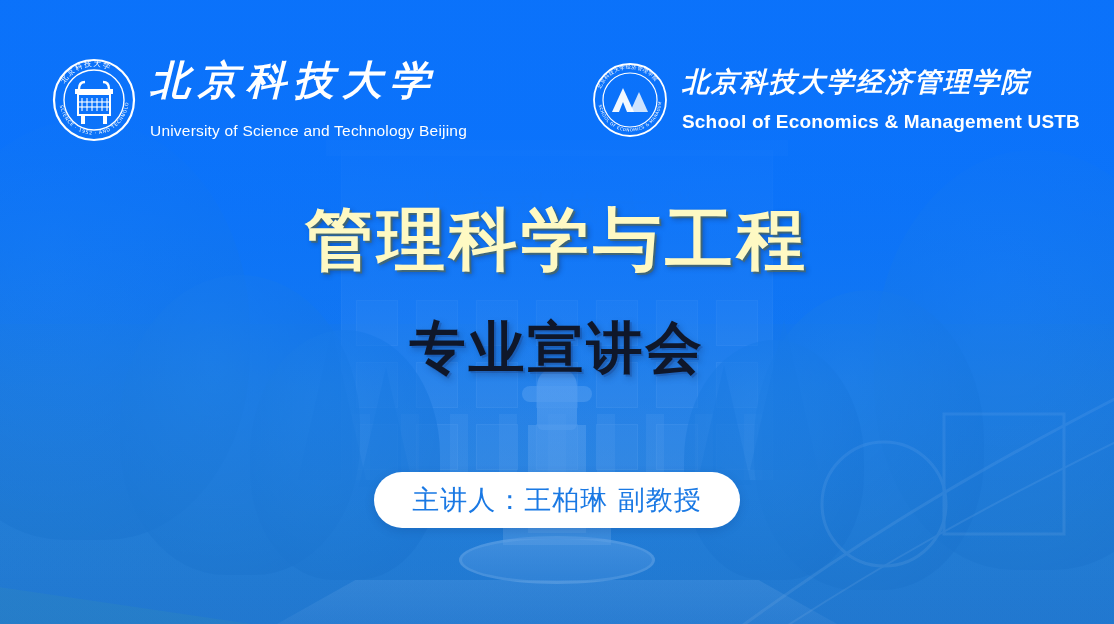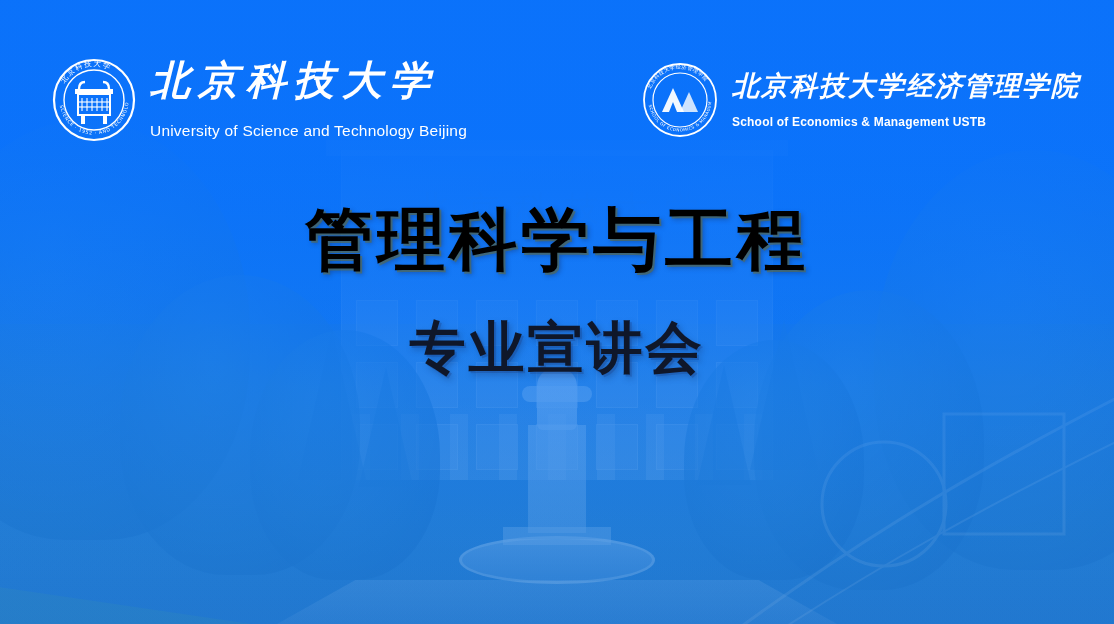--- a/index.html
+++ b/index.html
@@ -239,34 +239,34 @@
     font-weight: 700;
   }
   .logo-left .logo-cn  { font-size: 40px; letter-spacing: 8px; font-style: italic; }
   .logo-right .logo-cn { font-size: 27px; letter-spacing: 2px; font-style: italic; }
   .logo-en {
     color: #ffffff;
     white-space: nowrap;
     font-family: "Liberation Sans", sans-serif;
   }
   .logo-left .logo-en  { font-size: 15.5px; margin-top: 22px; letter-spacing: 0.2px; }
-  .logo-right .logo-en { font-size: 12px; margin-top: 16px; font-weight: 700; letter-spacing: 0.2px; }
+  .logo-right .logo-en { font-size: 19px; margin-top: 16px; font-weight: 700; letter-spacing: 0.2px; }
 
   
   .title-main {
     position: absolute;
     left: 0; right: 0;
     top: 206px;
     text-align: center;
     font-family: "DejaVu Sans", sans-serif;
     font-weight: 700;
     font-size: 68px;
     line-height: 1;
     letter-spacing: 4px;
-    color: #000000;
+    color: #fef9c3;
     text-shadow:
       2px 2px 0 rgba(120,110,20,0.45),
       3px 3px 5px rgba(20,40,90,0.40);
     white-space: nowrap;
   }
   .title-sub {
     position: absolute;
     left: 0; right: 0;
     top: 320px;
     text-align: center;
@@ -447,14 +447,17 @@
         <span class="logo-en">School of Economics &amp; Management USTB</span>
       </span>
     </div>
 
   </div>
 
   <div class="title-main">管理科学与工程</div>
 
   <div class="title-sub">专业宣讲会</div>
 
+  <div class="speaker-pill">
+    <span class="speaker-text">主讲人：王柏琳 副教授</span>
+  </div>
 
 </div>
 
 </body></html>

